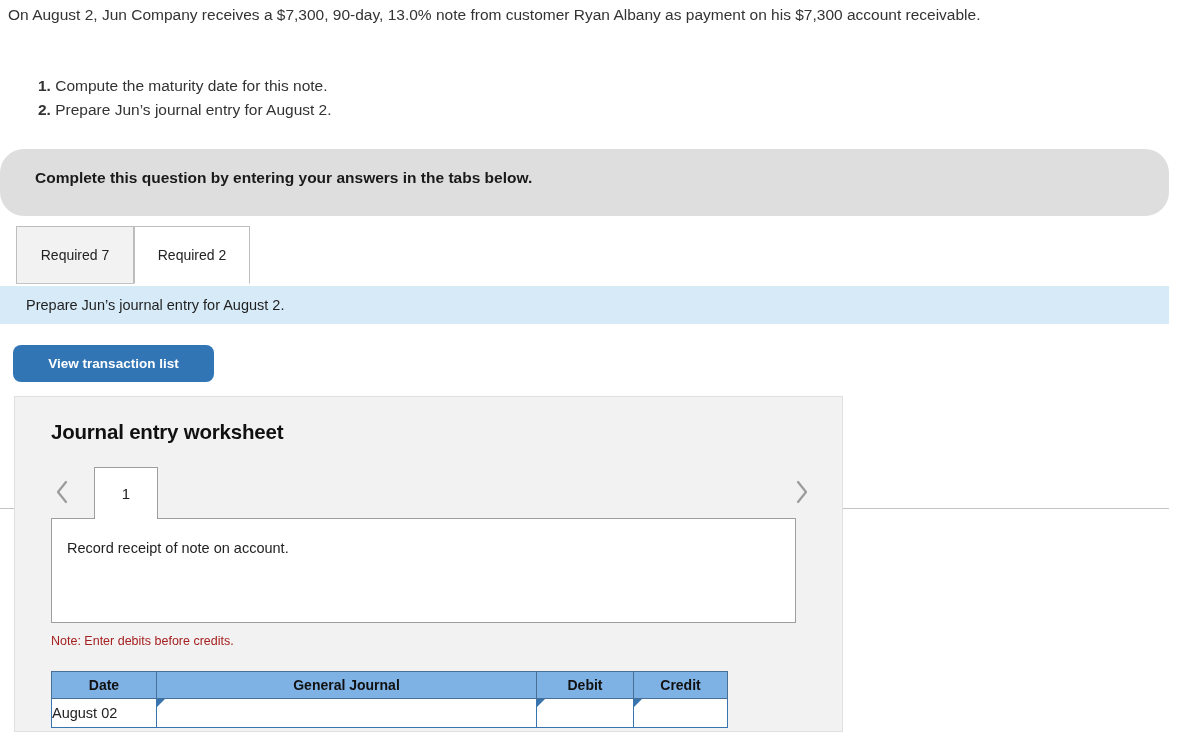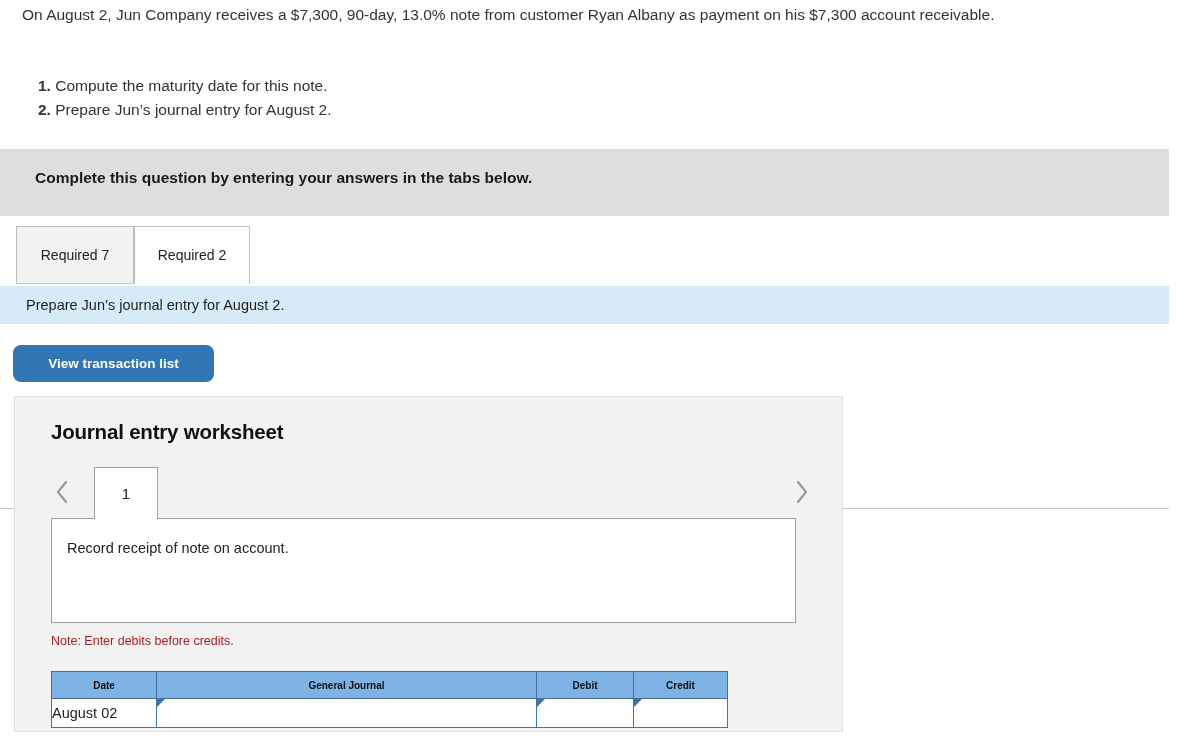--- a/index.html
+++ b/index.html
@@ -10,21 +10,21 @@
     height: 744px;
     background: #ffffff;
     font-family: "Liberation Sans", sans-serif;
     color: #222222;
     overflow: hidden;
   }
 
   
   #problem-statement {
     position: absolute;
-    left: 22px;
+    left: 8px;
     top: 3px;
     width: 1140px;
     font-size: 15.5px;
     line-height: 23px;
     color: #333333;
   }
 
   #requirements-list {
     position: absolute;
     left: 38px;
@@ -38,20 +38,21 @@
   .req-num { font-weight: bold; }
 
   
   #instruction-banner {
     position: absolute;
     left: 0px;
     top: 149px;
     width: 1169px;
     height: 67px;
     background: #dedede;
+    border-radius: 24px;
   }
   #instruction-banner-text {
     position: absolute;
     left: 35px;
     top: 20px;
     font-size: 15.5px;
     font-weight: bold;
     color: #1a1a1a;
   }
 
@@ -220,21 +221,21 @@
     left: 36px;
     top: 274px;
     width: 676px;
     border-collapse: collapse;
     table-layout: fixed;
   }
   #journal-entry-table th {
     background: #7eb1e4;
     border: 1px solid #4a6f96;
     height: 27px;
-    font-size: 10px;
+    font-size: 14px;
     font-weight: bold;
     color: #111111;
     padding: 0;
     text-align: center;
   }
   #journal-entry-table td {
     height: 29px;
     padding: 0;
     border: 1px solid #3a74ae;
     background: #ffffff;

